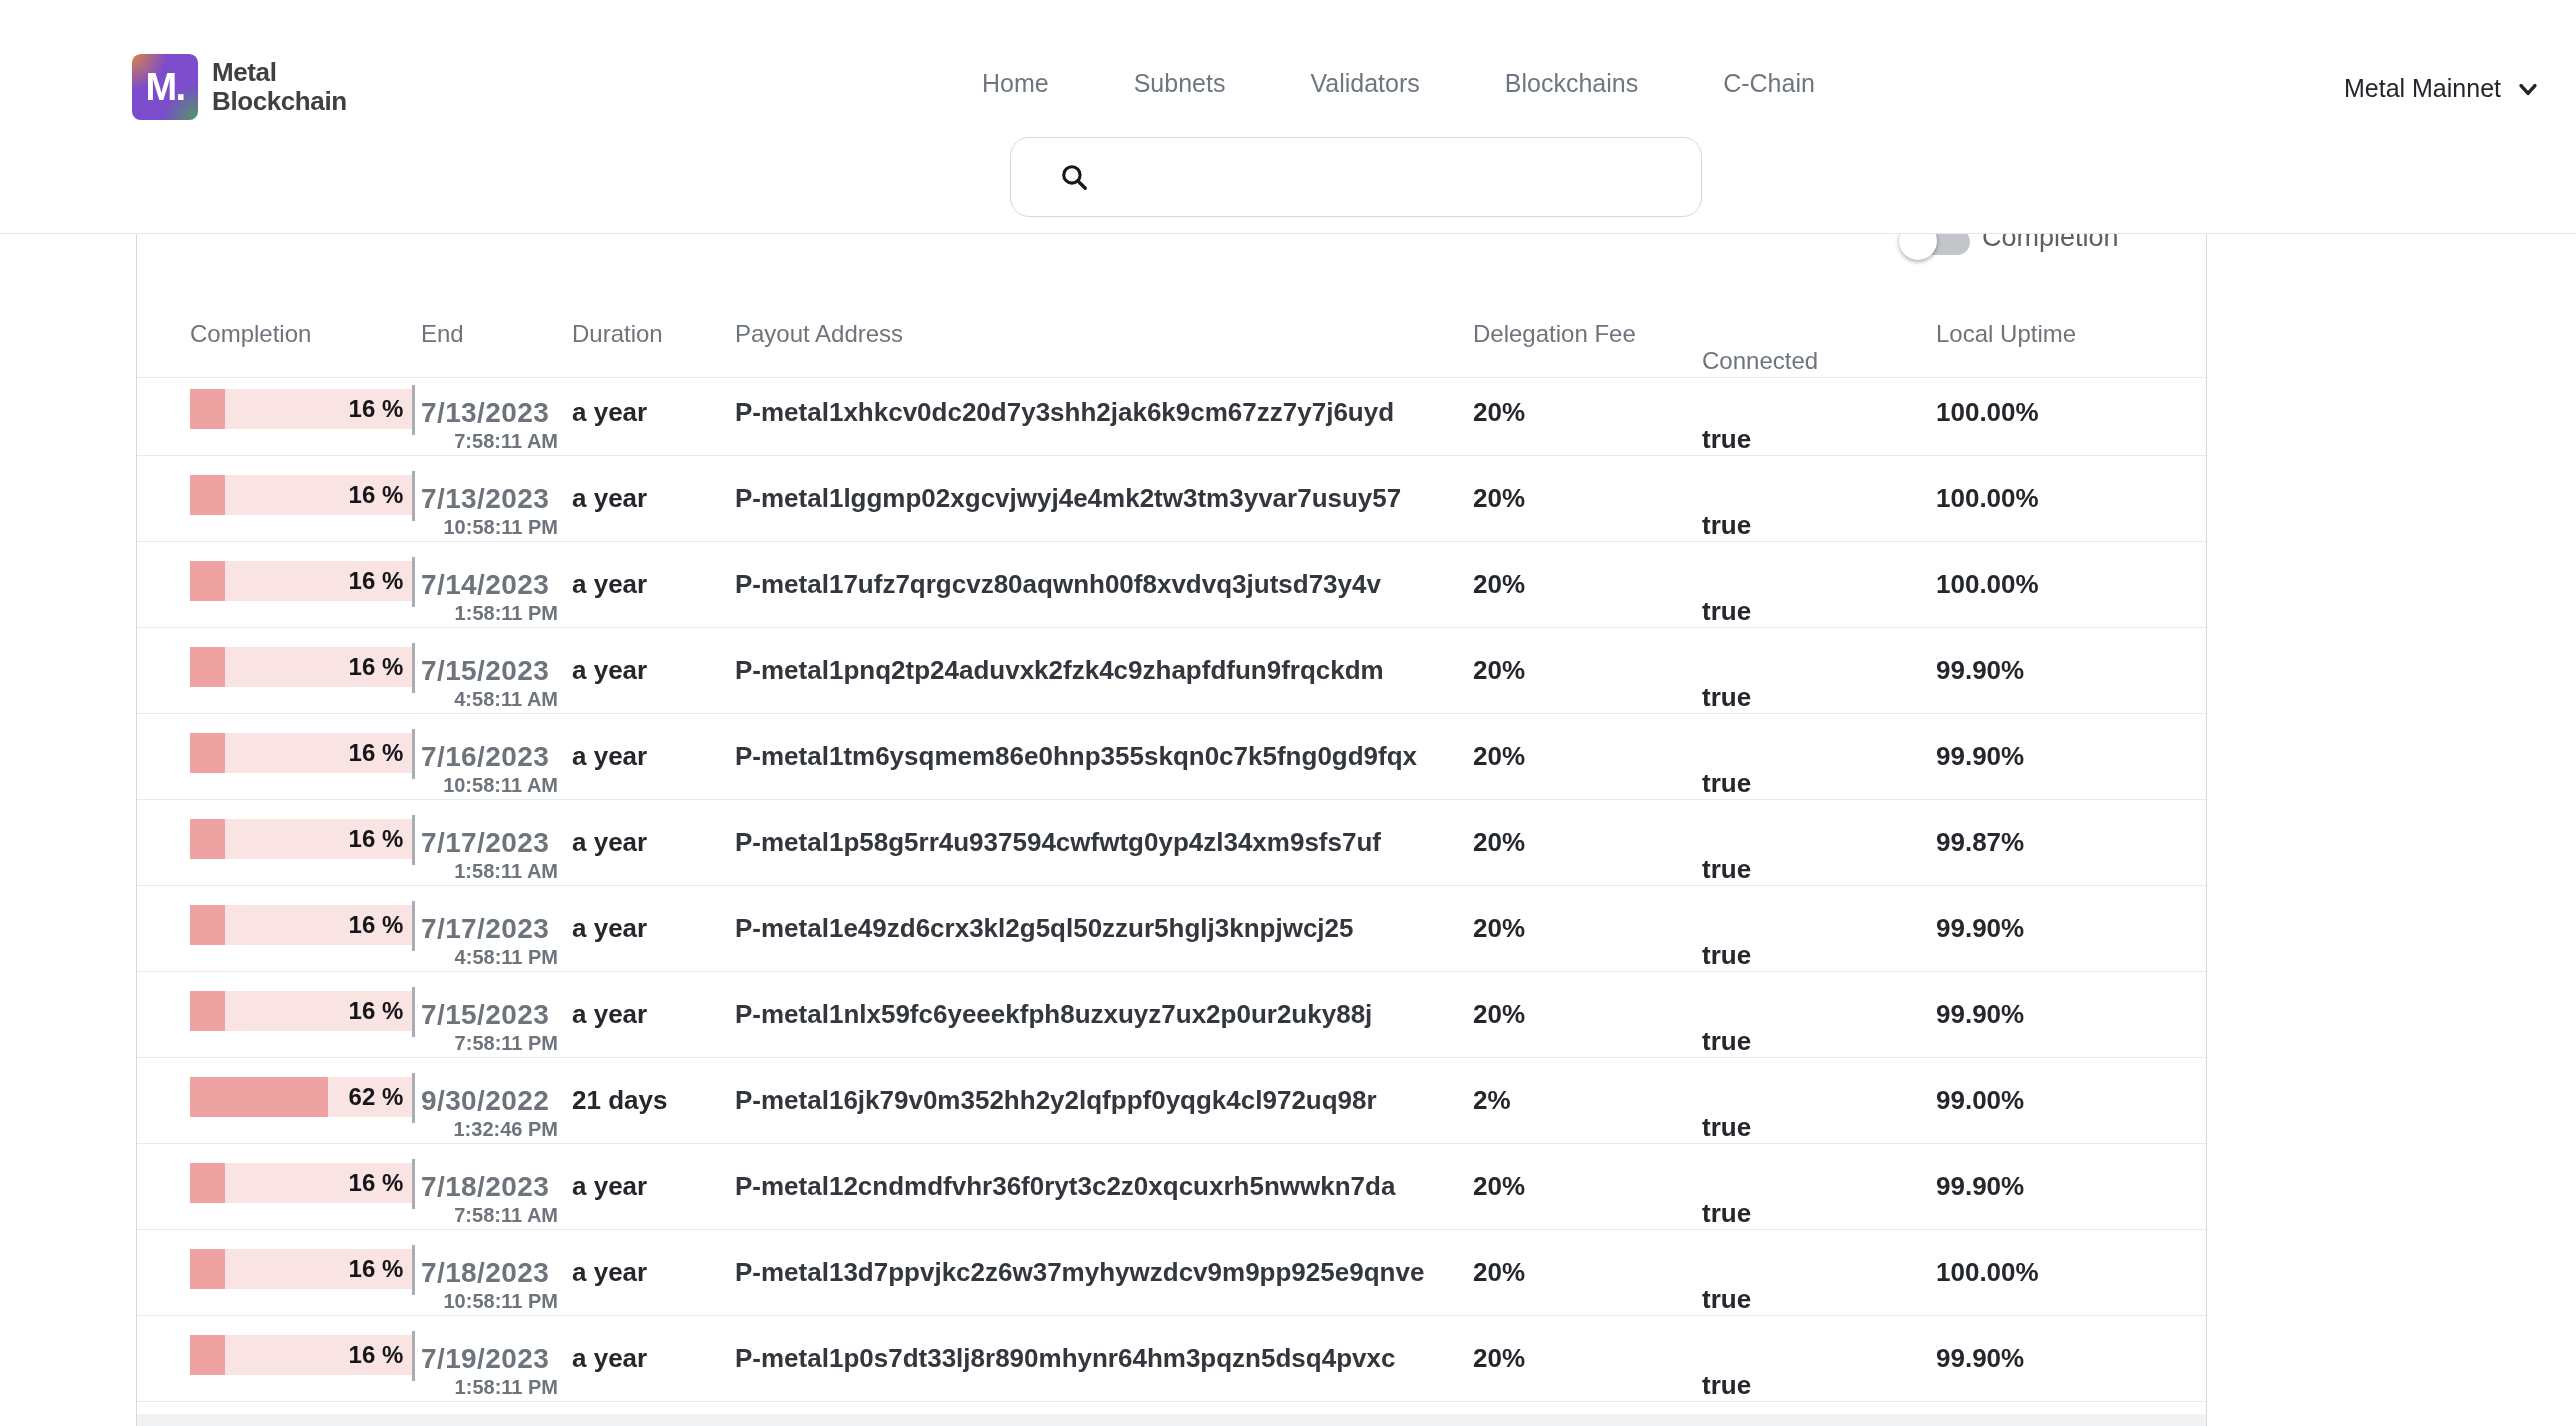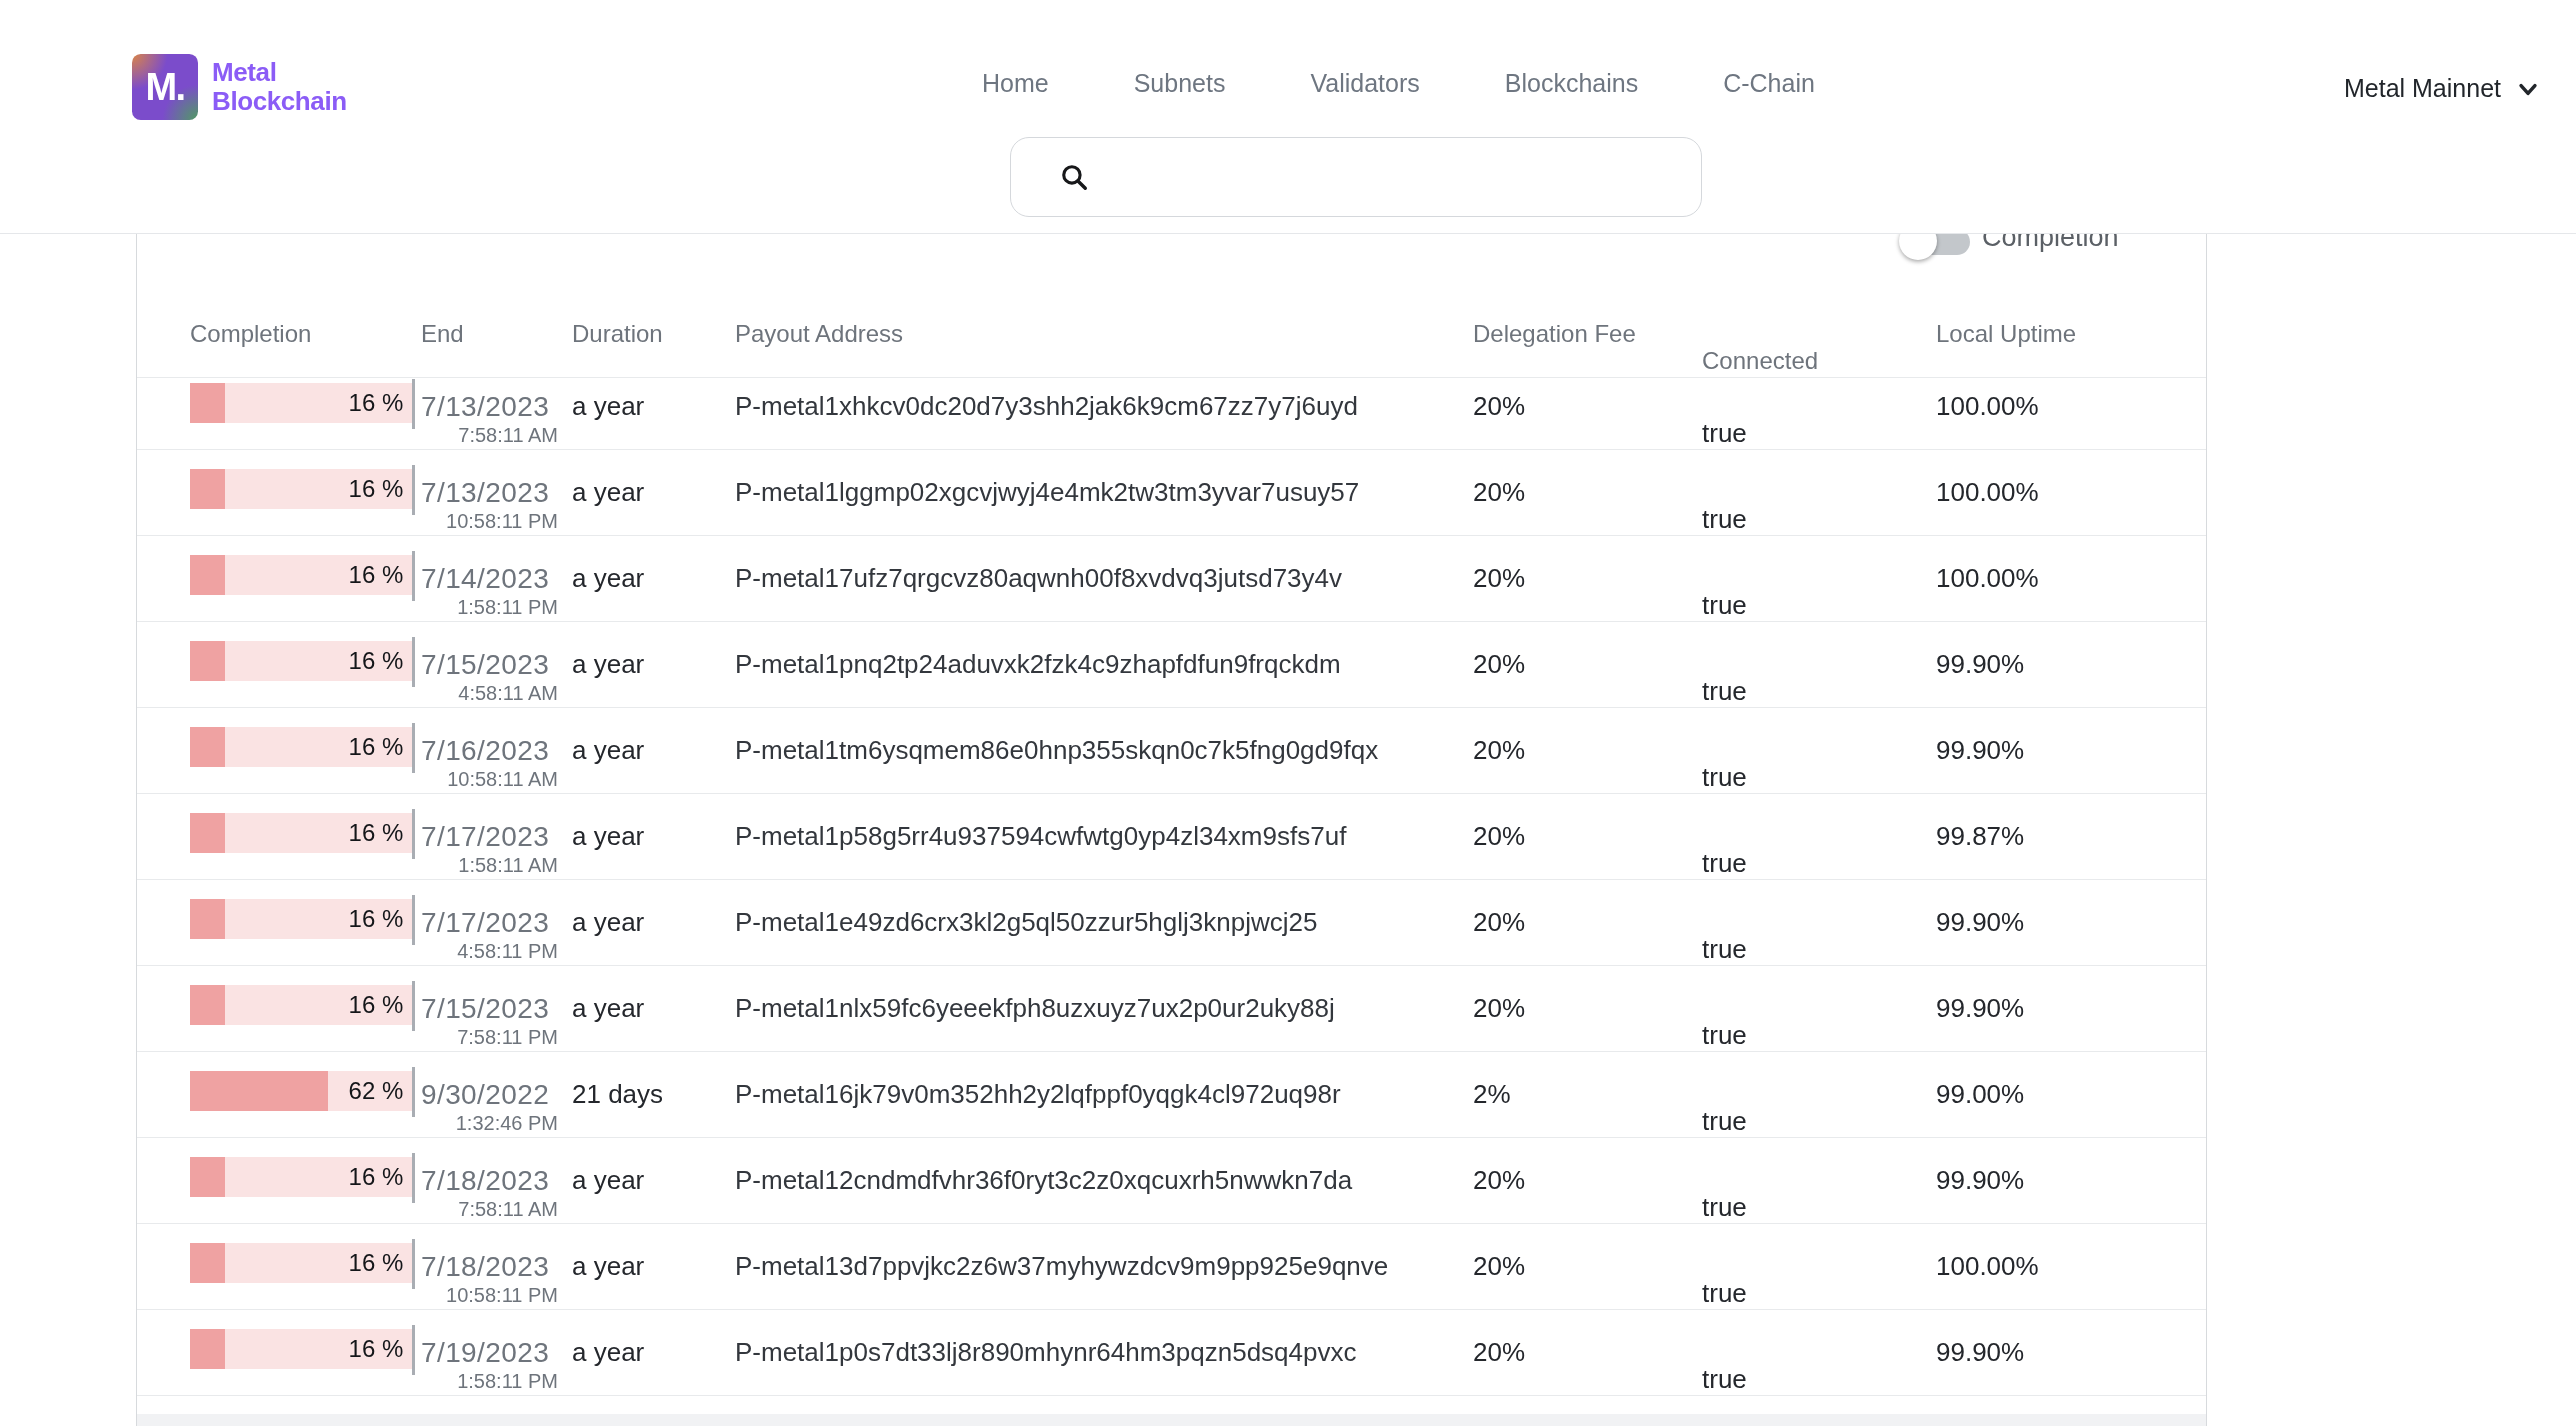--- a/index.html
+++ b/index.html
@@ -22,21 +22,21 @@
     border-bottom:1.7px solid var(--header-border);z-index:10;}
   .brand{position:absolute;left:132px;top:54px;display:flex;align-items:center;cursor:pointer;}
   .brand-mark{width:66px;height:66px;border-radius:8.7px;color:#fff;
     display:flex;align-items:center;justify-content:center;
     font-size:38px;font-weight:800;letter-spacing:-1.7px;
     background:
       radial-gradient(120% 120% at 0% 0%, rgba(224,136,63,.95) 0%, rgba(224,136,63,0) 45%),
       radial-gradient(120% 120% at 100% 100%, rgba(77,160,92,.95) 0%, rgba(77,160,92,0) 45%),
       linear-gradient(135deg,#7B4CCB 0%,#7B4CCB 100%);}
   .brand-name{margin-left:14px;font-size:26px;line-height:28.6px;font-weight:800;
-    color:#8b5cf6;letter-spacing:-0.4px;}
+    color:#404040;letter-spacing:-0.4px;}
   nav.main-nav{position:absolute;left:982px;top:69px;display:flex;gap:85px;}
   .nav-item{font-size:25px;color:#6E7681;cursor:pointer;text-decoration:none;white-space:nowrap;}
   .network{position:absolute;right:35px;top:74px;display:flex;align-items:center;gap:14px;cursor:pointer;}
   .network-label{font-size:25px;color:#22262B;font-weight:500;}
   .searchbox{position:absolute;left:1010px;top:137px;width:692px;height:80px;background:#fff;
     border:1.7px solid #D5D8DC;border-radius:19px;display:flex;align-items:center;padding-left:48px;}
   .searchbox input{border:none;outline:none;margin-left:40px;font-size:24px;color:#24272C;
     width:537px;background:transparent;font-family:inherit;}
   .searchbox input::placeholder{color:#9B9FA5;}
 
@@ -60,21 +60,21 @@
   
   .c-bar{left:53px;}
   .c-end{left:284px;}
   .c-dur{left:435px;}
   .c-addr{left:598px;}
   .c-fee{left:1336px;}
   .c-conn{left:1565px;margin-top:27px;}
   .c-upt{left:1799px;}
 
   
-  .tbody{position:absolute;top:165px;left:0;right:0;}
+  .tbody{position:absolute;top:171px;left:0;right:0;font-weight:bold;}
   .row{position:relative;height:86px;border-bottom:1.7px solid var(--row-divider);cursor:pointer;}
   .bar{position:absolute;top:19px;width:222px;height:40px;background:var(--bar-track);}
   .bar-fill{position:absolute;left:0;top:0;height:100%;background:var(--bar-fill);}
   .bar-label{position:absolute;right:8.7px;top:0;width:100%;text-align:right;
     line-height:40px;font-size:24px;color:#141619;}
   .bar-sep{position:absolute;left:275px;top:14.7px;width:2.6px;height:50px;background:#A9ADB3;}
   .end{position:absolute;top:27px;width:137px;}
   .end-date{font-size:28px;line-height:32px;color:var(--text-secondary);letter-spacing:0.4px;}
   .end-time{font-size:20px;line-height:24px;color:var(--text-secondary);text-align:right;}
   .cell{position:absolute;top:0;height:100%;display:flex;align-items:center;

